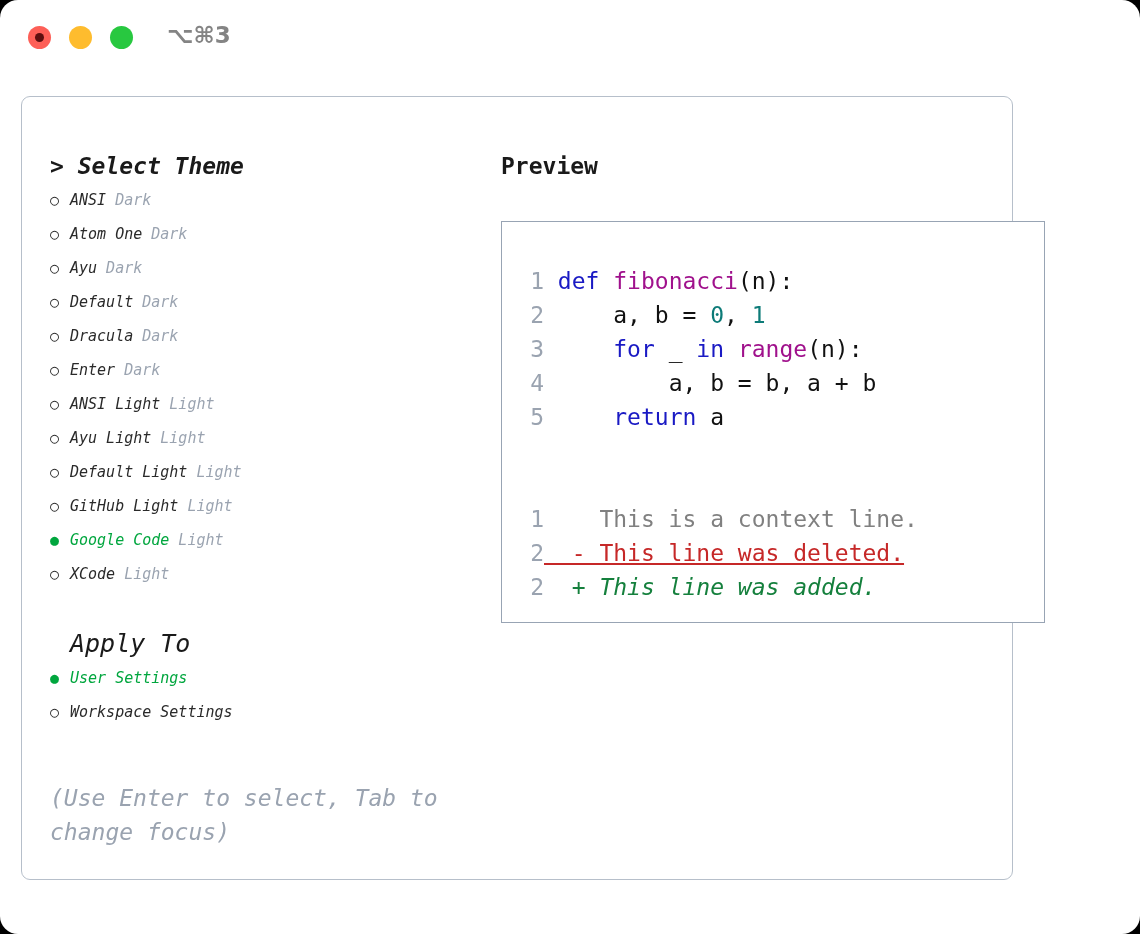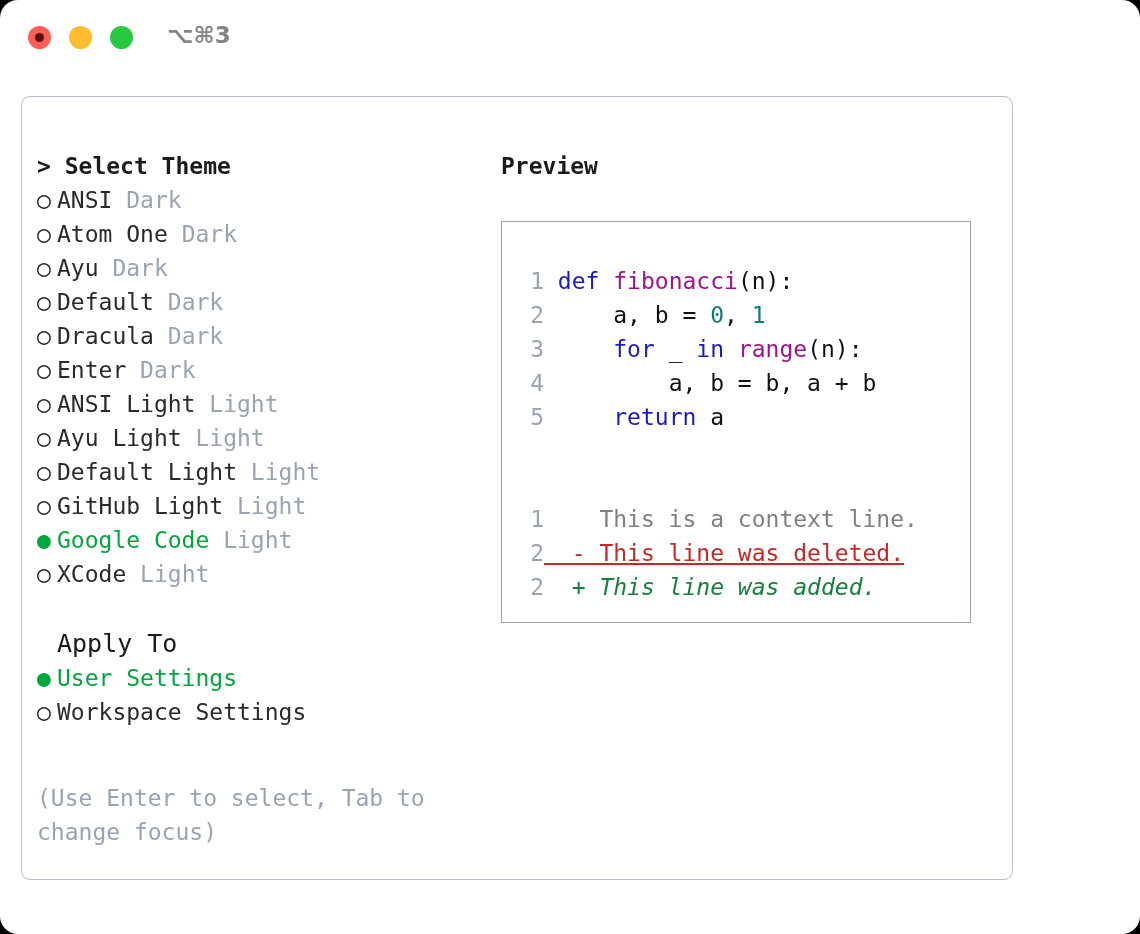--- a/index.html
+++ b/index.html
@@ -78,33 +78,34 @@
     height: 784px;
     border: 1.5px solid #b6bfca;
     border-radius: 9px;
     box-sizing: border-box;
     background: #ffffff;
   }
 
   
   .left-col {
     position: absolute;
-    left: 15px;
+    left: 28px;
     top: 52px;
     width: 450px;
+    font-style: italic;
   }
   .list-header {
     font-size: 23px;
     font-weight: bold;
     color: #1a1a1a;
     line-height: 34px;
     white-space: pre;
   }
   .opt-row {
-    font-size: 23px;
+    font-size: 15px;
     line-height: 34px;
     white-space: pre;
     color: #2a2a2a;
   }
   .bullet {
     display: inline-block;
     width: 20px;
   }
   .bullet-on  { color: #00a63e; }
   .bullet-off { color: #2a2a2a; }
@@ -140,21 +141,21 @@
   }
   .preview-title {
     font-size: 23px;
     font-weight: bold;
     color: #1a1a1a;
     line-height: 34px;
     white-space: pre;
   }
   .preview-box {
     margin-top: 38px;
-    width: 470px;
+    width: 544px;
     height: 402px;
     border: 1.5px solid #98a4b4;
     box-sizing: border-box;
     background: #ffffff;
     position: relative;
   }
   .code-area {
     position: absolute;
     left: 16px;
     top: 42px;

